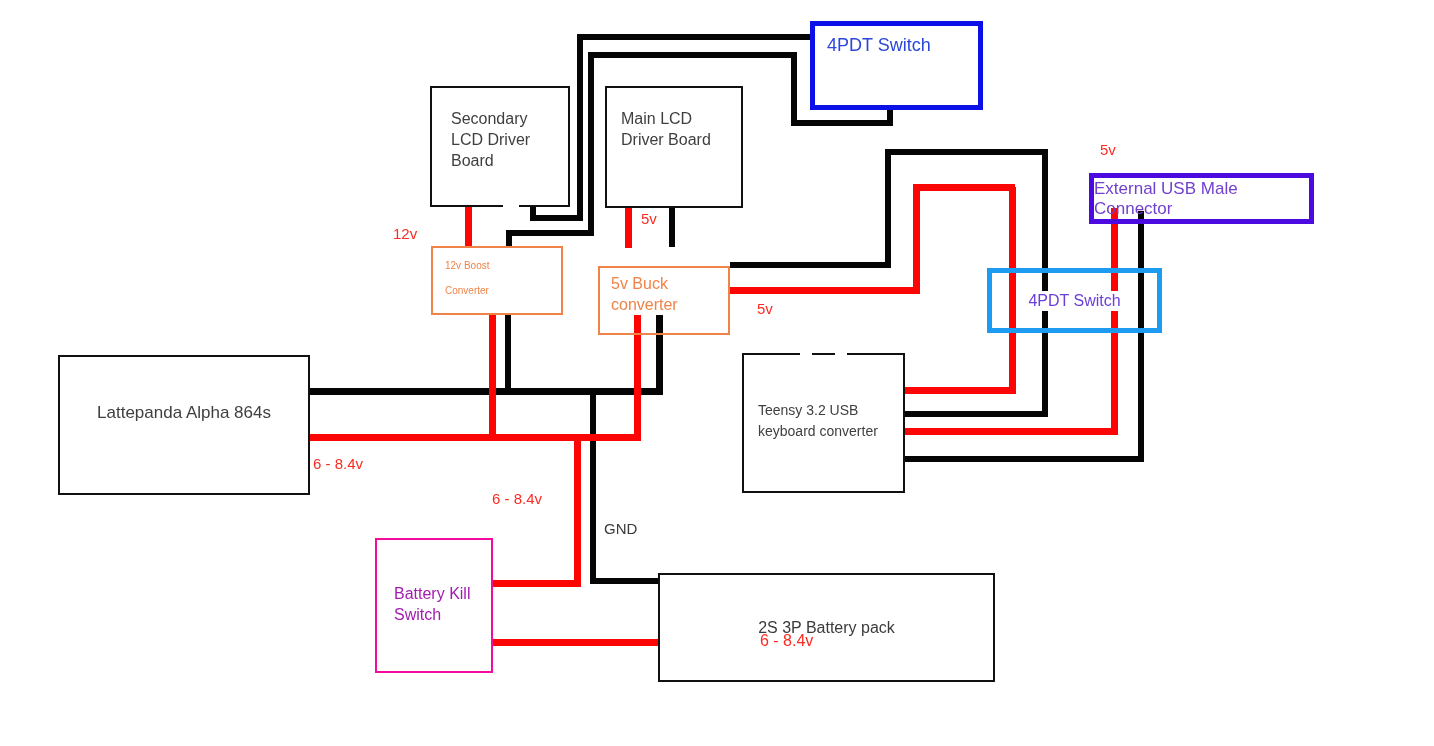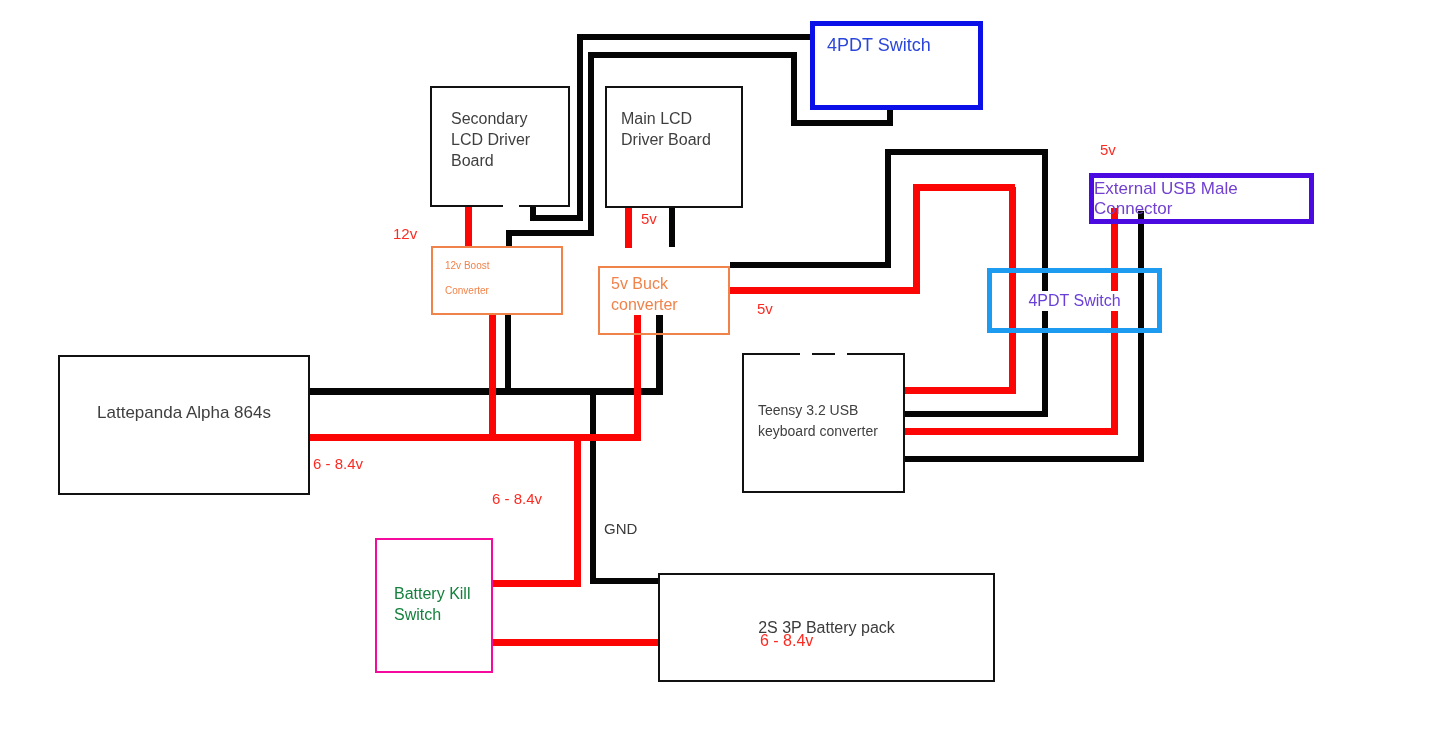--- a/index.html
+++ b/index.html
@@ -23,21 +23,21 @@
   #box-ext-usb{left:1089px;top:173px;width:225px;height:51px;border:5px solid #4a0ae0;color:#7140cf;font-size:17px;display:flex;align-items:center;justify-content:center;}
   #box-switch-mid{left:987px;top:268px;width:175px;height:65px;border:5px solid #1d9bf0;color:#6a3fd8;font-size:16px;display:flex;align-items:center;justify-content:center;}
   #box-switch-mid span{background:#fff;padding:1px 4px;}
   .orange{border:2px solid #f0834a;color:#f0834a;}
   #box-boost{left:431px;top:246px;width:132px;height:69px;font-size:10px;line-height:25px;padding:5px 0 0 12px;}
   #box-boost span,#box-buck span{display:inline-block;width:85px;}
   #box-buck{left:598px;top:246px;width:132px;height:69px;font-size:16px;line-height:21px;padding:5px 0 0 11px;margin-top:20px;}
   #box-lattepanda{left:58px;top:355px;width:252px;height:140px;font-size:17px;display:flex;align-items:center;justify-content:center;padding-bottom:24px;}
   #box-teensy{left:742px;top:353px;width:163px;height:140px;font-size:14px;line-height:21px;padding:45px 0 0 14px;}
   #box-teensy span{display:inline-block;width:140px;}
-  #box-kill{left:375px;top:538px;width:118px;height:135px;border:2px solid #f40b9d;color:#15803d;font-size:16px;line-height:21px;padding:43px 0 0 17px;}
+  #box-kill{left:375px;top:538px;width:118px;height:135px;border:2px solid #f40b9d;color:#a21caf;font-size:16px;line-height:21px;padding:43px 0 0 17px;}
   #box-kill span{display:inline-block;width:88px;}
   #box-battery{left:658px;top:573px;width:337px;height:109px;font-size:16px;color:#3b3b3b;}
   .battery-title{position:absolute;left:0;top:44px;width:100%;text-align:center;}
   .battery-voltage{position:absolute;left:100px;top:57px;color:#fb2b22;}
   
   .lbl{position:absolute;font-size:15px;color:#fb2b22;}
   #lbl-gnd{color:#3a3a3a;}
   
   .patch{position:absolute;background:#fff;}
 </style>

